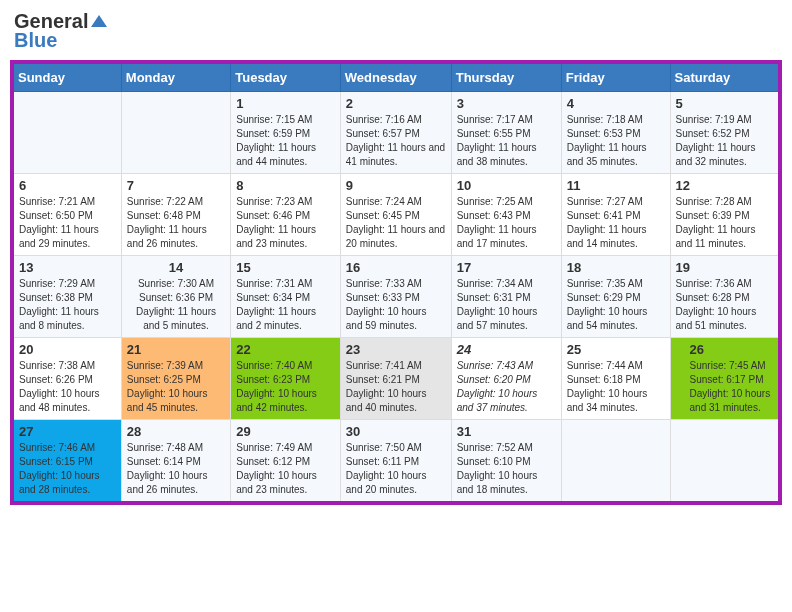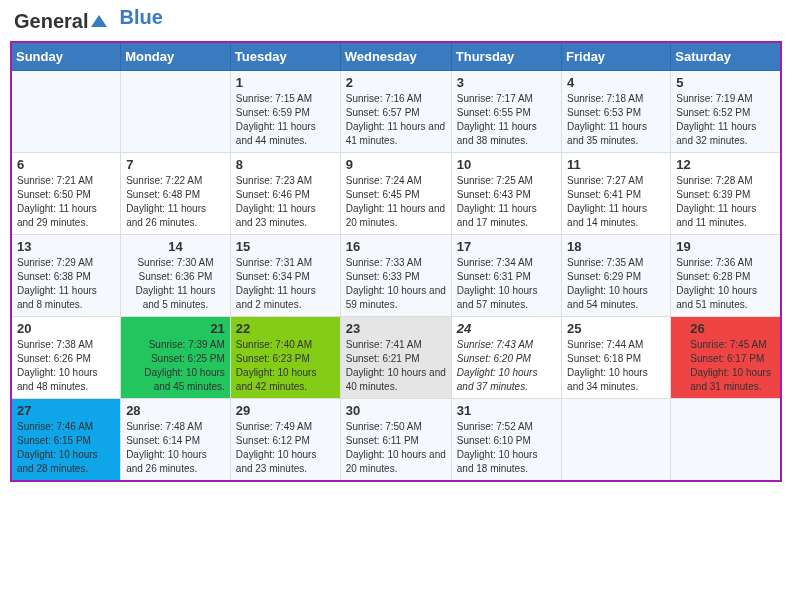--- a/index.html
+++ b/index.html
@@ -12,42 +12,41 @@
     }
     .header {
       display: flex;
       justify-content: space-between;
       align-items: flex-start;
       margin-bottom: 8px;
       padding: 0 4px;
     }
     .logo {
       display: flex;
-      flex-direction: row;
+      flex-direction: column;
       align-items: flex-start;
-      gap: 11px;
     }
     .title-area {
       text-align: right;
     }
     .month-title {
       font-size: 32px;
       font-weight: bold;
       color: #333;
       line-height: 1.1;
     }
     .location-title {
       font-size: 15px;
       color: #333;
       margin-top: 2px;
     }
     .calendar {
       width: 100%;
       border-collapse: collapse;
-      border: 2px solid #a21caf;
+      border: 4px solid #a21caf;
     }
     .calendar th {
       background-color: #3a7abf;
       color: #fff;
       font-size: 13px;
       font-weight: bold;
       padding: 6px 4px;
       text-align: left;
       border: 1px solid #2a6aaf;
     }
@@ -196,41 +195,41 @@
         <td style="background-color: rgb(245, 248, 252);">
           <span class="day-num">19</span>
           <div class="cell-info"><span>Sunrise: 7:36 AM</span><br><span>Sunset: 6:28 PM</span><br><span>Daylight: 10 hours and 51 minutes.</span></div>
         </td>
       </tr>
       <tr>
         <td style="background-color: rgb(255, 255, 255);">
           <span class="day-num">20</span>
           <div class="cell-info"><span>Sunrise: 7:38 AM</span><br><span>Sunset: 6:26 PM</span><br><span>Daylight: 10 hours and 48 minutes.</span></div>
         </td>
-        <td style="background-color: #22c55e; text-align: right;">
+        <td style="background-color: #fdba74;">
           <span class="day-num">21</span>
           <div class="cell-info"><span>Sunrise: 7:39 AM</span><br><span>Sunset: 6:25 PM</span><br><span>Daylight: 10 hours and 45 minutes.</span></div>
         </td>
         <td style="background-color: #84cc16;">
           <span class="day-num">22</span>
           <div class="cell-info"><span>Sunrise: 7:40 AM</span><br><span>Sunset: 6:23 PM</span><br><span>Daylight: 10 hours and 42 minutes.</span></div>
         </td>
         <td style="background-color: #e5e5e5;">
           <span class="day-num">23</span>
           <div class="cell-info"><span>Sunrise: 7:41 AM</span><br><span>Sunset: 6:21 PM</span><br><span>Daylight: 10 hours and 40 minutes.</span></div>
         </td>
         <td style="background-color: rgb(255, 255, 255); font-style: italic;">
           <span class="day-num">24</span>
           <div class="cell-info"><span>Sunrise: 7:43 AM</span><br><span>Sunset: 6:20 PM</span><br><span>Daylight: 10 hours and 37 minutes.</span></div>
         </td>
         <td style="background-color: rgb(255, 255, 255);">
           <span class="day-num">25</span>
           <div class="cell-info"><span>Sunrise: 7:44 AM</span><br><span>Sunset: 6:18 PM</span><br><span>Daylight: 10 hours and 34 minutes.</span></div>
         </td>
-        <td style="background-color: #ef4444; padding-left: 19px;">
+        <td style="background-color: #84cc16; padding-left: 19px;">
           <span class="day-num">26</span>
           <div class="cell-info"><span>Sunrise: 7:45 AM</span><br><span>Sunset: 6:17 PM</span><br><span>Daylight: 10 hours and 31 minutes.</span></div>
         </td>
       </tr>
       <tr>
         <td style="background-color: #0ea5e9;">
           <span class="day-num">27</span>
           <div class="cell-info"><span>Sunrise: 7:46 AM</span><br><span>Sunset: 6:15 PM</span><br><span>Daylight: 10 hours and 28 minutes.</span></div>
         </td>
         <td style="background-color: rgb(245, 248, 252);">

